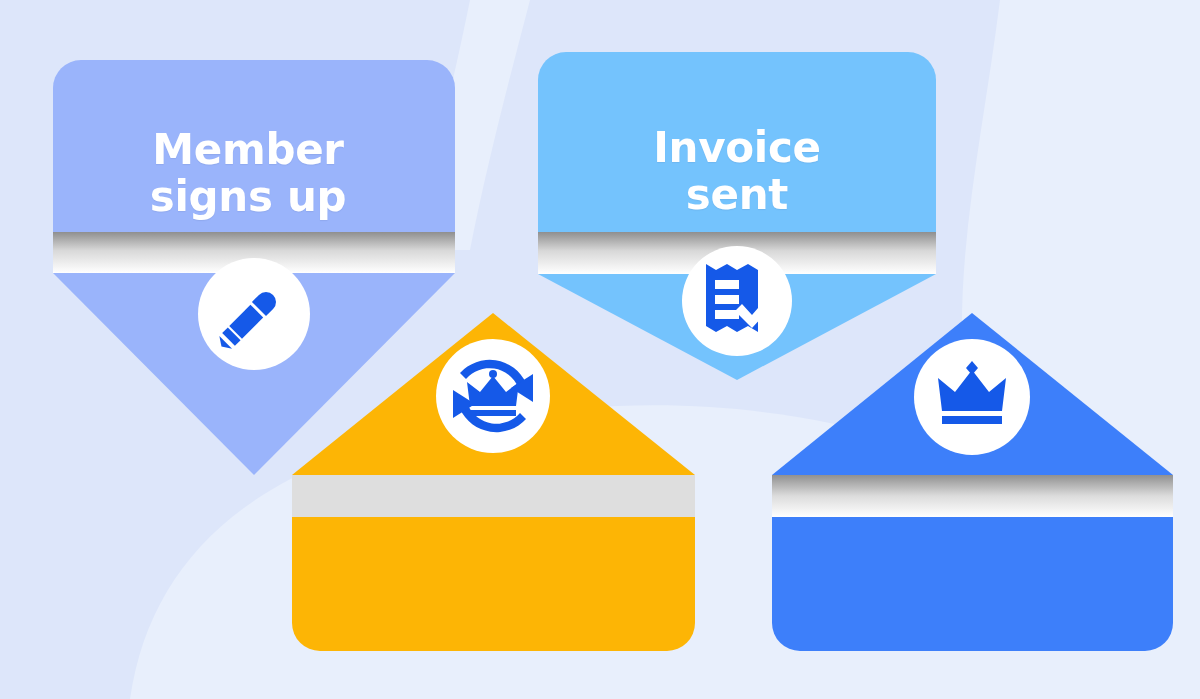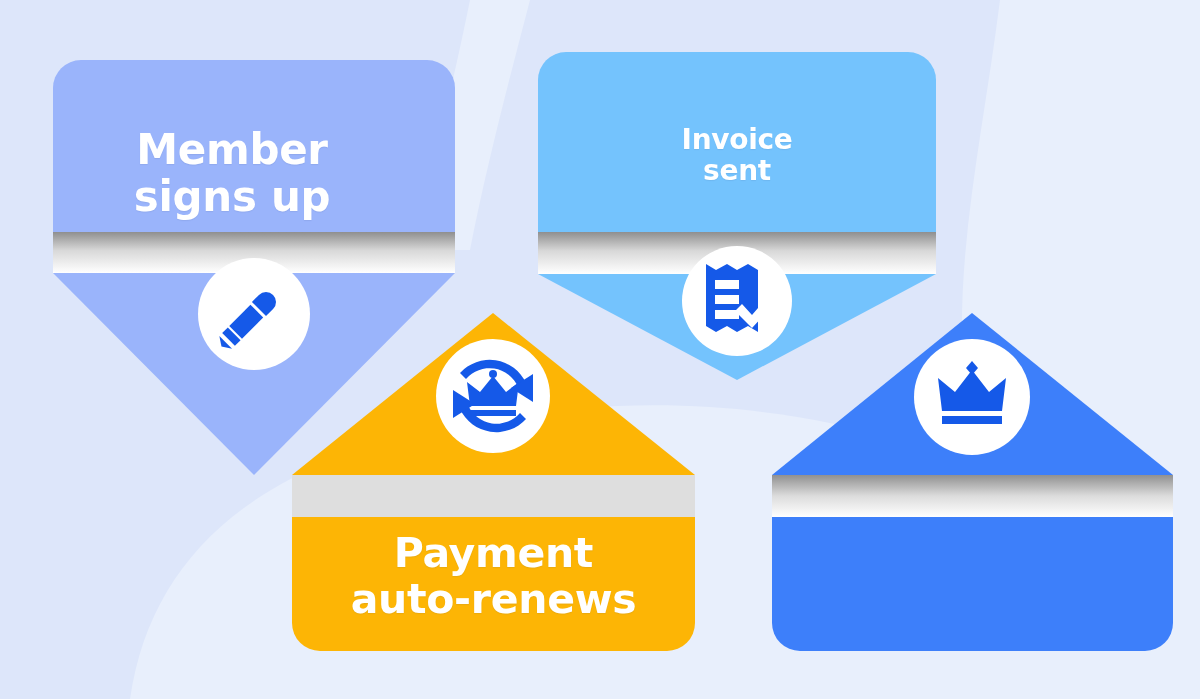--- a/index.html
+++ b/index.html
@@ -20,25 +20,25 @@
     text-align:center;
     line-height:1.12;
     letter-spacing:-0.3px;
     white-space:pre-line;
     text-shadow:0 1px 1px rgba(60,80,130,.10);
     user-select:none;
   }
 
   
   #card-signup{left:53px;top:60px;width:402px;height:310px;}
-  #card-signup .label{left:0;top:66px;width:358px;font-size:42px;}
+  #card-signup .label{left:16px;top:66px;width:358px;font-size:42px;}
 
   
   #card-invoice{left:538px;top:52px;width:398px;height:328px;}
-  #card-invoice .label{left:0;top:72px;width:398px;font-size:28px;}
+  #card-invoice .label{left:0;top:72px;width:398px;font-size:42px;}
 
   
   #card-payment{left:292px;top:313px;width:403px;height:338px;}
   #card-payment .label{left:0;top:218px;width:403px;font-size:41px;}
 
   
   #card-membership{left:772px;top:313px;width:401px;height:338px;}
   #card-membership .label{left:0;top:218px;width:401px;font-size:41px;}
 </style>
 </head>
@@ -131,22 +131,20 @@
         <path d="M 40 -22 L 40 6 L 18 -8 Z" fill="#1559e8"></path>
 
         <path d="M 33 23 A 40 40 0 0 1 -33 13 L -25 9 A 31 31 0 0 0 27 17 Z" fill="#1559e8"></path>
         <path d="M -40 22 L -40 -6 L -18 8 Z" fill="#1559e8"></path>
 
         <path d="M-23 10 L-26 -14 L-13 -4 L0 -20 L13 -4 L26 -14 L23 10 Z" fill="#1559e8"></path>
         <circle cx="0" cy="-22" r="4" fill="#1559e8"></circle>
         <rect x="-23" y="14" width="46" height="6" fill="#1559e8"></rect>
       </g>
     </svg>
-    <div class="label">Payment
-auto-renews</div>
   </div>
 
   <div class="card" id="card-membership">
     <svg class="card-svg" width="401" height="338" viewBox="0 0 401 338">
       <defs>
         <linearGradient id="g4" x1="0" y1="0" x2="0" y2="1">
           <stop offset="0%" stop-color="#909090"></stop>
           <stop offset="50%" stop-color="#dcdcdc"></stop>
           <stop offset="100%" stop-color="#ffffff"></stop>
         </linearGradient>

